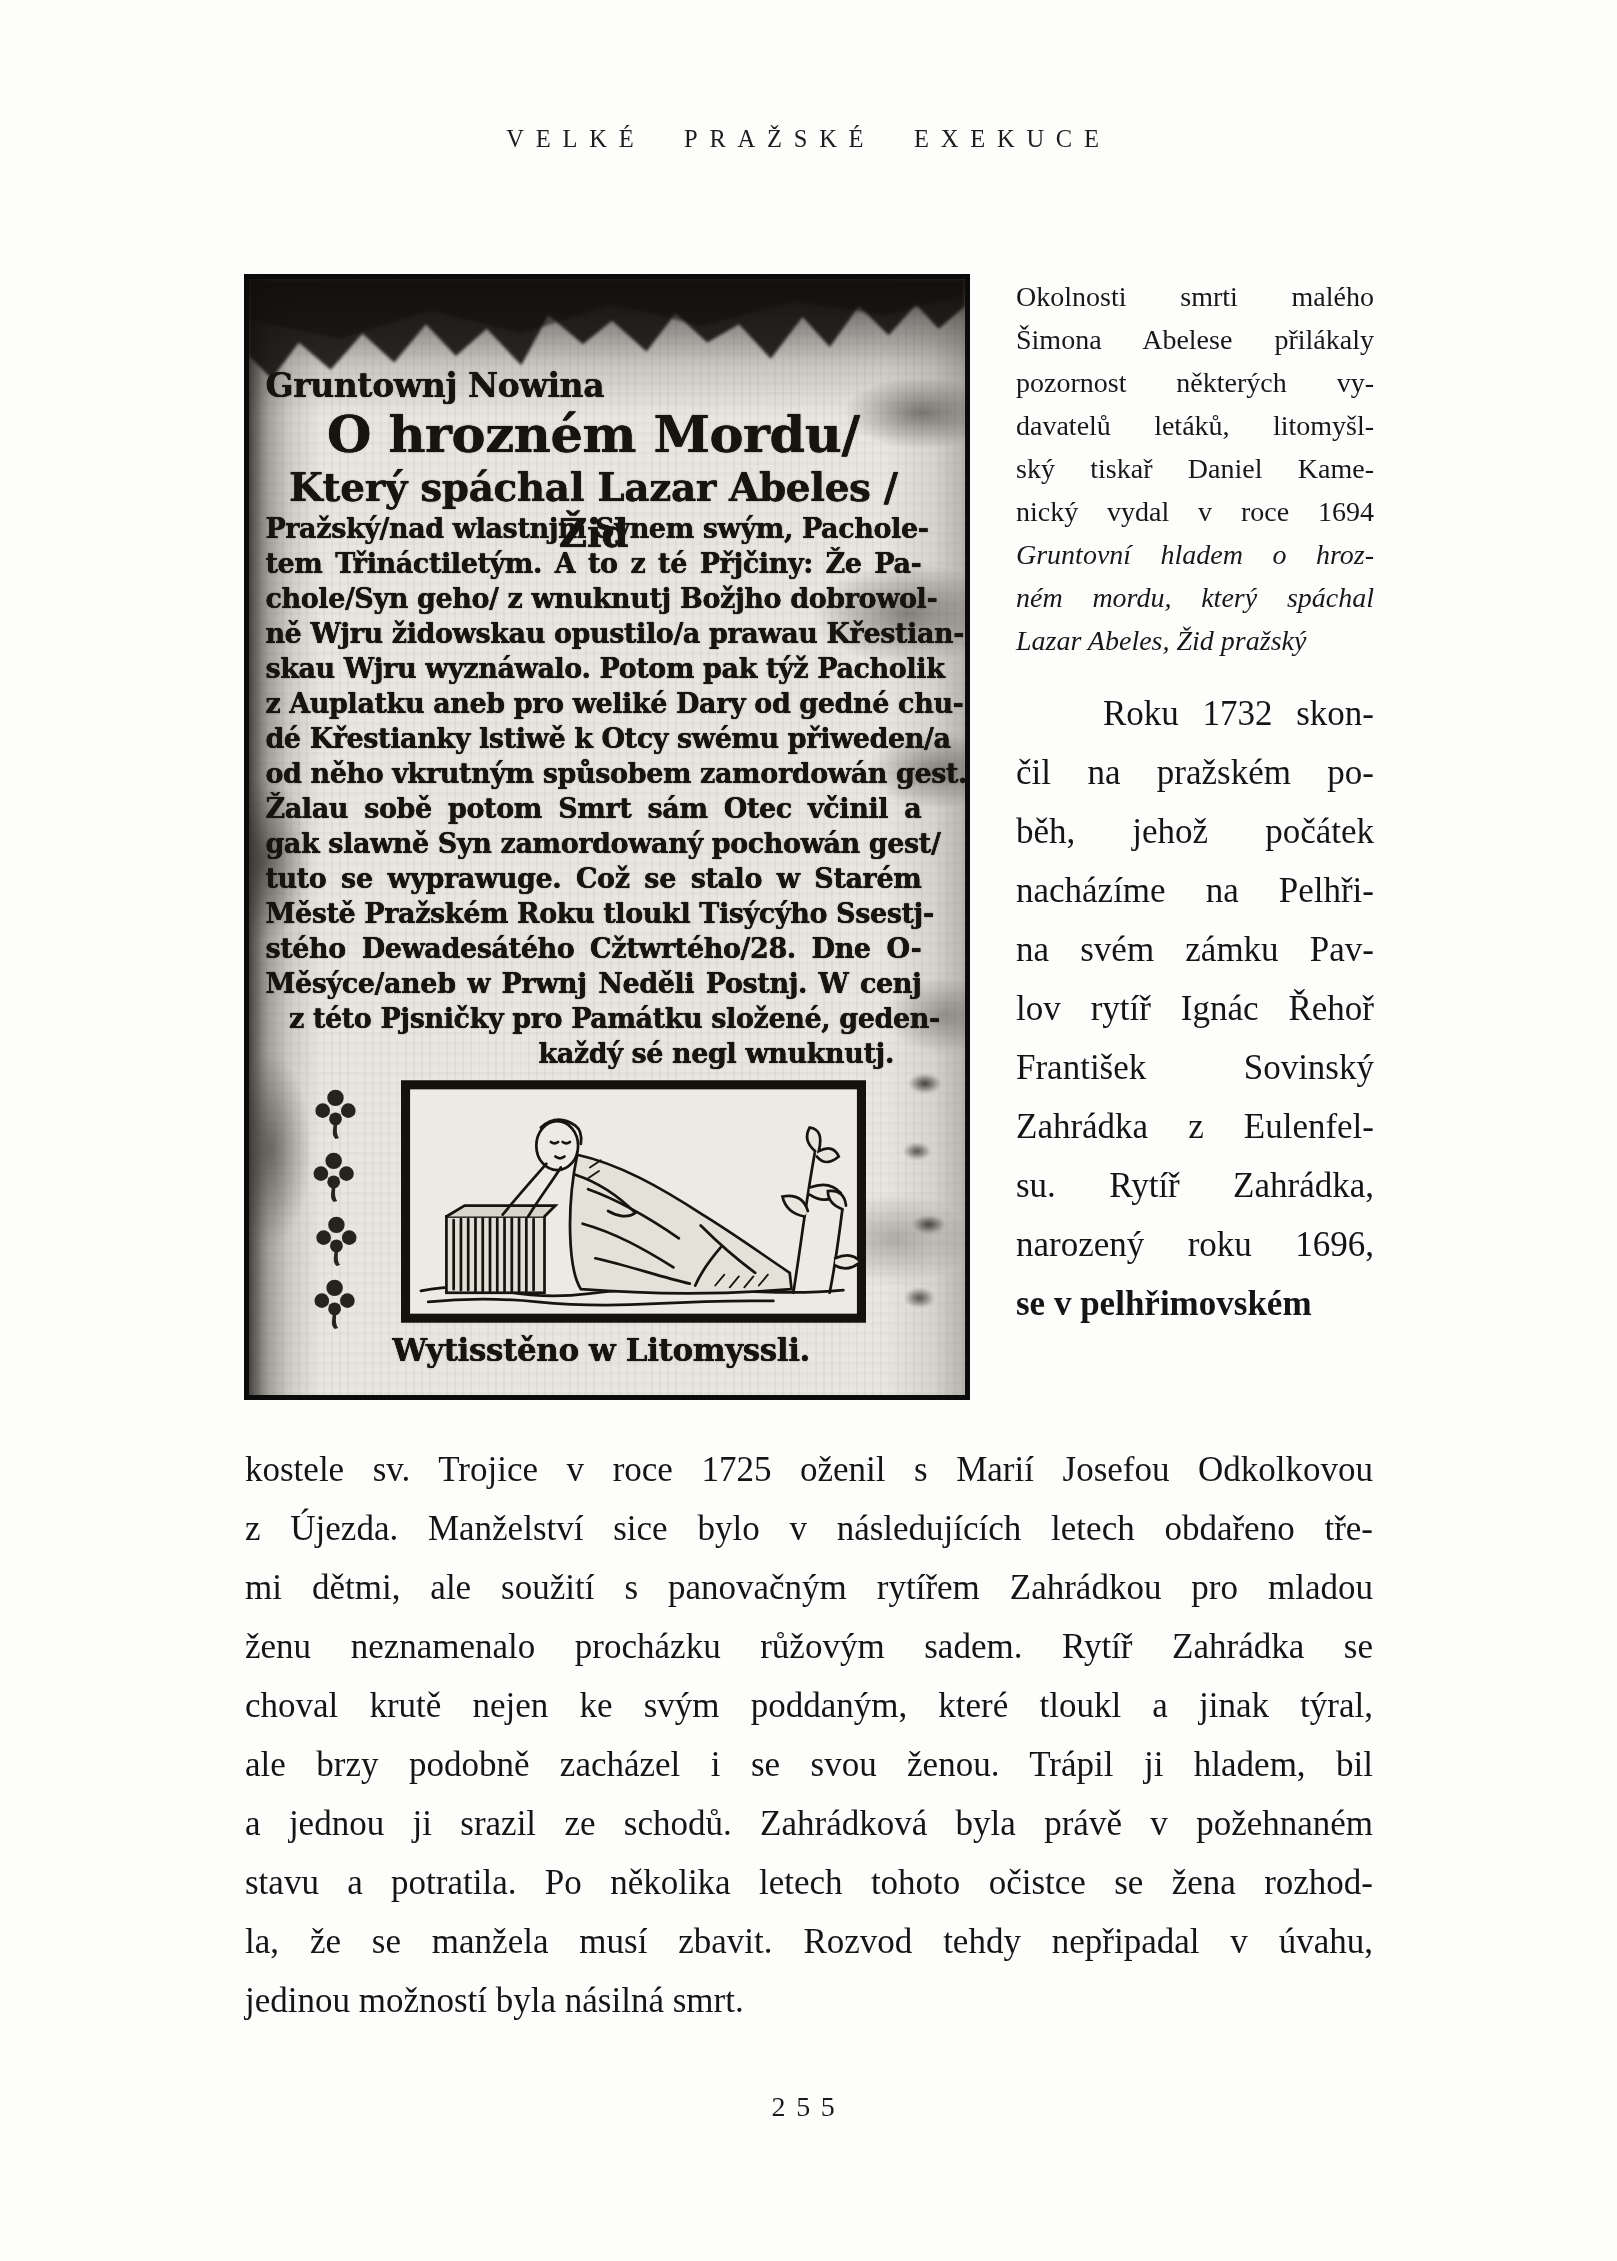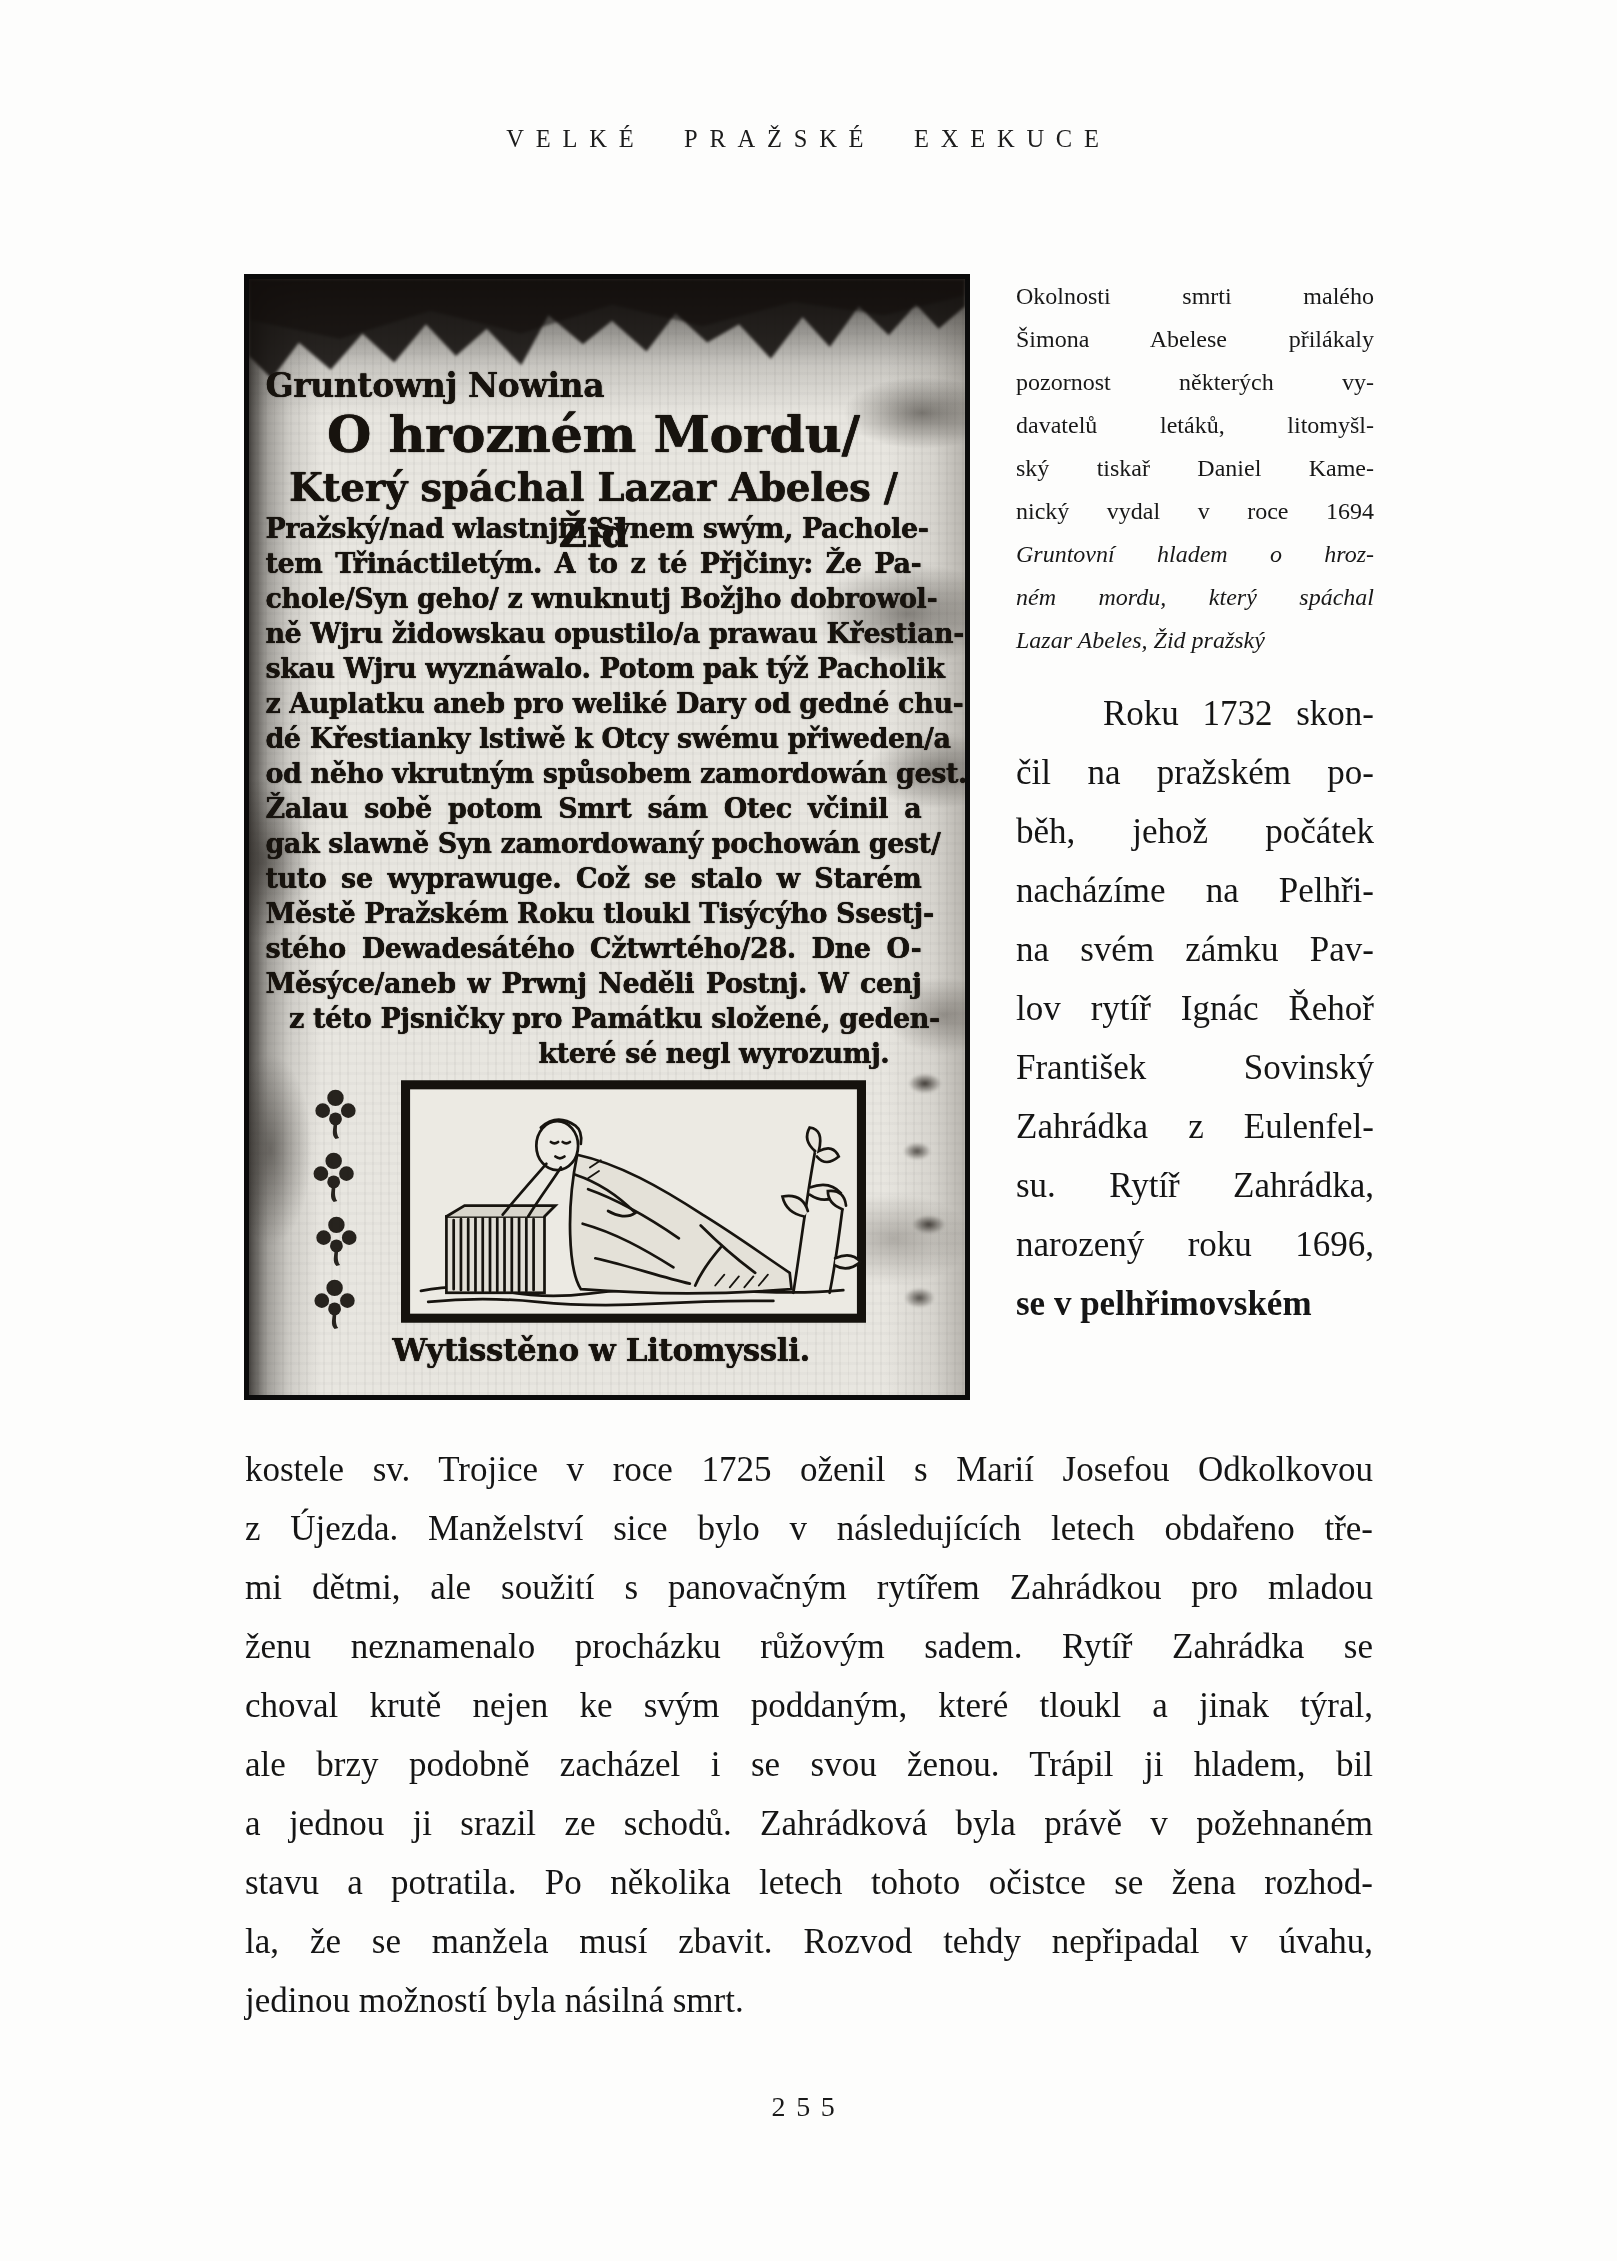--- a/index.html
+++ b/index.html
@@ -59,21 +59,21 @@
     background-image:
       radial-gradient(ellipse 23.6px 14.5px at 55% 8%, rgba(25,20,15,.8), transparent 70%),
       radial-gradient(ellipse 20px 12.7px at 45% 32%, rgba(25,20,15,.7), transparent 70%),
       radial-gradient(ellipse 23.6px 13.6px at 60% 58%, rgba(25,20,15,.75), transparent 70%),
       radial-gradient(ellipse 22px 14.5px at 48% 84%, rgba(25,20,15,.7), transparent 70%);
     filter:blur(0.9px);}
   .p-imprint{position:absolute;left:88px;top:1053px;width:473px;text-align:right;font-size:31px;}
   
   .caption{
     position:absolute;left:1016px;top:275px;width:358px;
-    font-size:24px;line-height:43px;color:#181818;
+    font-size:28px;line-height:43px;color:#181818;
   }
   .cap-line{text-align:justify;text-align-last:justify;white-space:nowrap;}
   .cap-line.italic{font-style:italic;}
   .cap-line.last{text-align:left;text-align-last:left;}
   
   .col-par{
     position:absolute;left:1016px;top:684px;width:358px;
     font-size:35px;line-height:59px;color:#151515;
   }
   .col-line{text-align:justify;text-align-last:justify;white-space:nowrap;}
@@ -120,21 +120,21 @@
         <div class="fr p-line">z Auplatku aneb pro weliké Dary od gedné chu-</div>
         <div class="fr p-line">dé Křestianky lstiwě k Otcy swému přiweden/a</div>
         <div class="fr p-line">od něho vkrutným spůsobem zamordowán gest.</div>
         <div class="fr p-line">Žalau sobě potom Smrt sám Otec včinil a</div>
         <div class="fr p-line">gak slawně Syn zamordowaný pochowán gest/</div>
         <div class="fr p-line">tuto se wyprawuge. Což se stalo w Starém</div>
         <div class="fr p-line">Městě Pražském Roku tloukl Tisýcýho Ssestj-</div>
         <div class="fr p-line">stého Dewadesátého Cžtwrtého/28. Dne O-</div>
         <div class="fr p-line">Měsýce/aneb w Prwnj Neděli Postnj. W cenj</div>
         <div class="fr p-line indent1">z této Pjsničky pro Památku složené, geden-</div>
-        <div class="fr p-line short">které sé negl wyrozumj.</div>
+        <div class="fr p-line short">každý sé negl wnuknutj.</div>
       </div>
     </div>
 
     <div class="fleurons">
       <svg width="53" height="55" viewBox="0 0 58 60">
           <g fill="#17130e">
             <circle cx="29" cy="14" r="9"></circle>
             <circle cx="15" cy="28" r="8"></circle>
             <circle cx="43" cy="28" r="8"></circle>
             <circle cx="29" cy="37" r="7"></circle>

